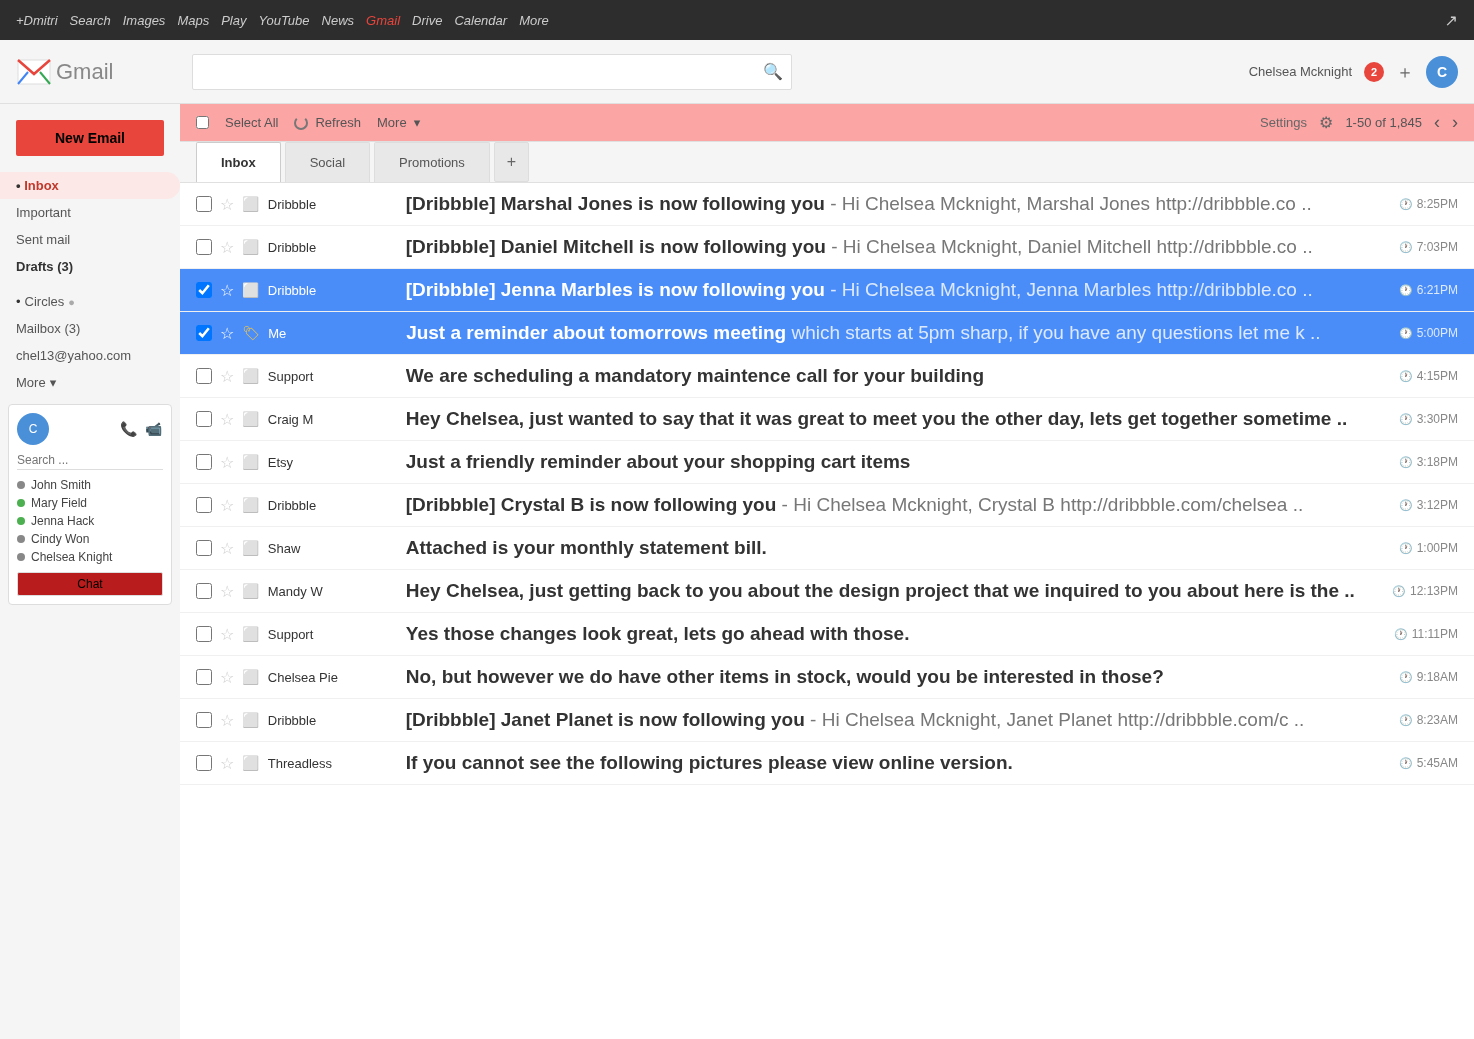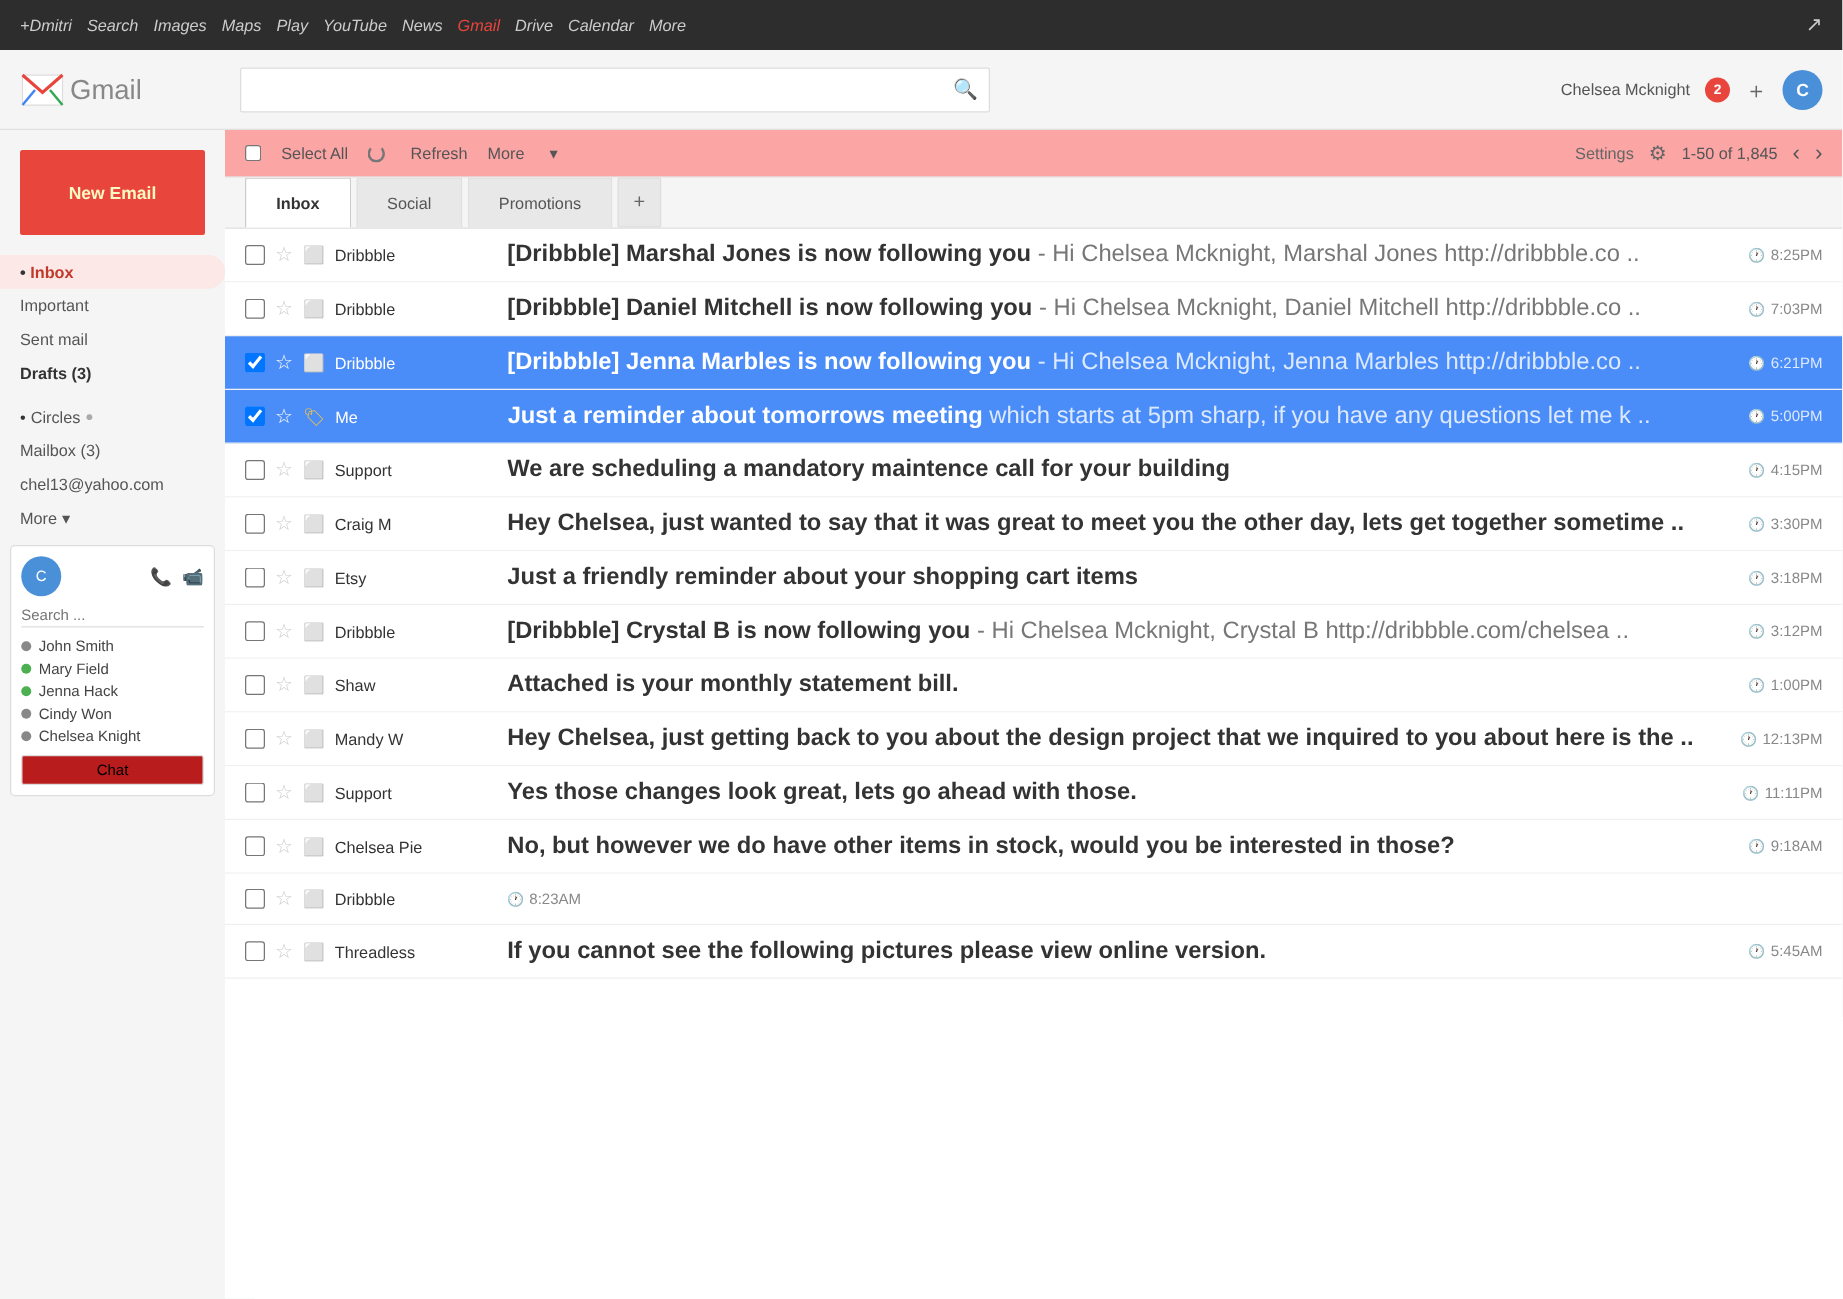--- a/index.html
+++ b/index.html
@@ -141,24 +141,24 @@
       width: 180px;
       background: #f5f5f5;
       padding: 8px 0;
       flex-shrink: 0;
       overflow-y: auto;
     }
     .new-email-btn {
       display: block;
       margin: 8px 16px 16px;
       background: #e8453c;
-      color: #fef9c3;
+      color: #000000;
       border: none;
       border-radius: 2px;
-      padding: 26px 20px;
+      padding: 10px 20px;
       font-size: 14px;
       font-weight: bold;
       cursor: pointer;
       text-align: center;
       width: calc(100% - 32px);
     }
     .sidebar-nav a, .sidebar-nav .nav-item {
       display: block;
       padding: 6px 16px;
       text-decoration: none;
@@ -271,21 +271,21 @@
     }
     .toolbar-checkbox { cursor: pointer; }
     .toolbar-btn {
       background: none;
       border: none;
       cursor: pointer;
       color: #555;
       font-size: 13px;
       display: flex;
       align-items: center;
-      gap: 20px;
+      gap: 7px;
     }
     .refresh-icon {
       display: inline-block;
       width: 14px;
       height: 14px;
       border: 2px solid #777;
       border-radius: 50%;
       border-top-color: transparent;
     }
     .toolbar-right {
@@ -688,20 +688,24 @@
           <span class="email-subject">No, but however we do have other items in stock, would you be interested in those?</span>
         </span>
         <span class="email-time"><span class="clock-icon">🕐</span>9:18AM</span>
       </div>
 
       <div class="email-row">
         <input type="checkbox" class="row-checkbox" style="">
         <span class="star-icon">☆</span>
         <span class="tag-icon tag-gray">⬜</span>
         <span class="email-sender">Dribbble</span>
+        <span class="email-subject-preview">
+          <span class="email-subject">[Dribbble] Janet Planet is now following you</span>
+          <span class="email-preview"> - Hi Chelsea Mcknight, Janet Planet http://dribbble.com/c ..</span>
+        </span>
         <span class="email-time"><span class="clock-icon">🕐</span>8:23AM</span>
       </div>
 
       <div class="email-row">
         <input type="checkbox" class="row-checkbox" style="">
         <span class="star-icon">☆</span>
         <span class="tag-icon tag-gray">⬜</span>
         <span class="email-sender">Threadless</span>
         <span class="email-subject-preview">
           <span class="email-subject">If you cannot see the following pictures please view online version.</span>

